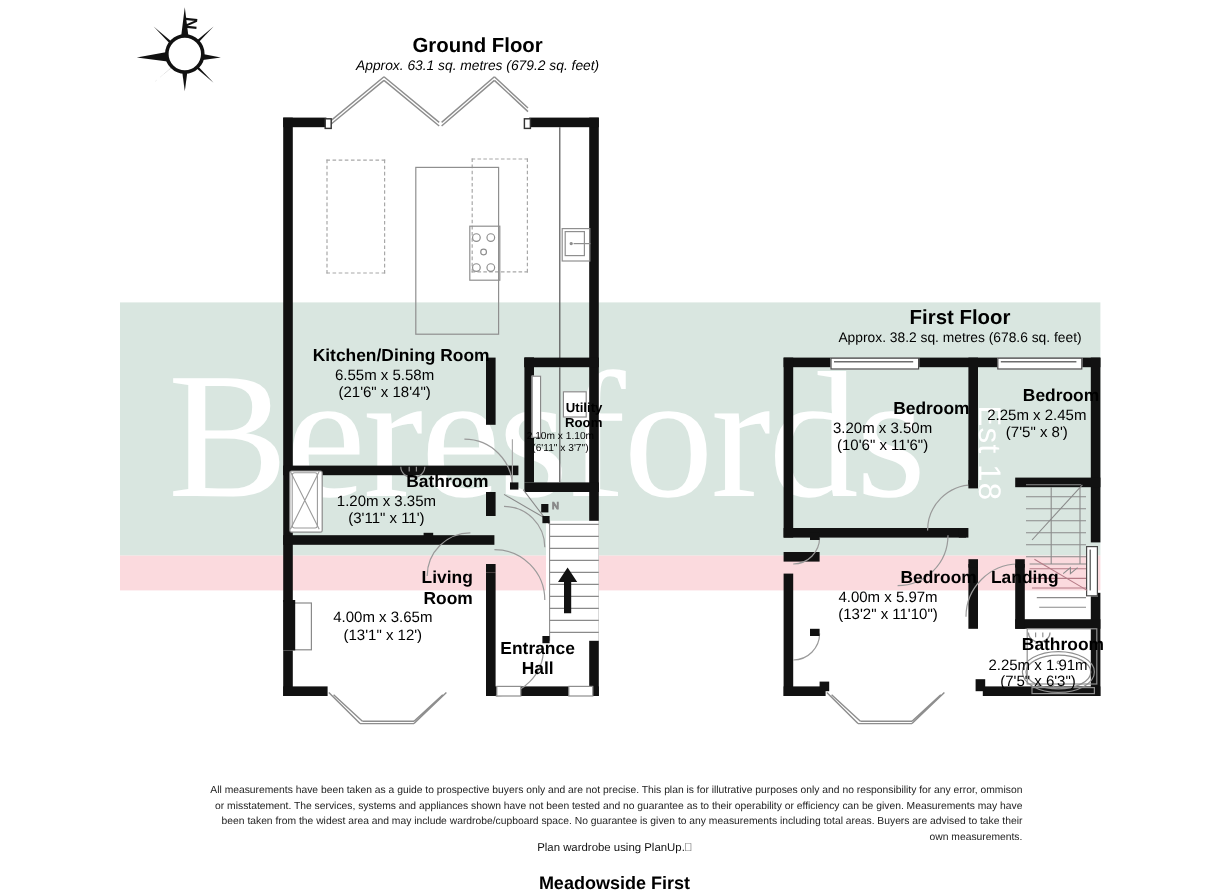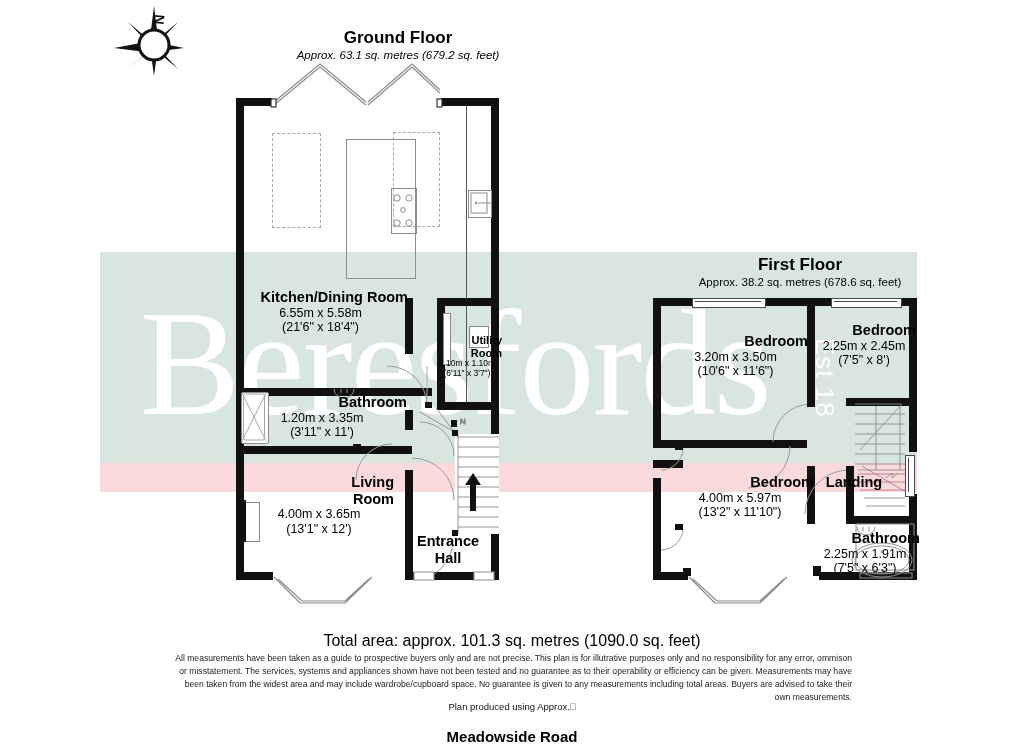--- a/index.html
+++ b/index.html
@@ -338,20 +338,19 @@
   </div>
   <div class="room plain" style="left:808px;top:442px;width:92px;margin-top:32px;">
     <span>Landing</span>
   </div>
   <div class="room" style="left:810px;top:530px;width:110px;">
     <span class="nm">Bathroom</span>
     <span class="dm">2.25m x 1.91m</span>
     <span class="dm">(7'5" x 6'3")</span>
   </div>
 
-  <div id="total">Total area: approx. 101.3 sq. metres (1090.0 sq. feet)</div>
   <div id="disc">All measurements have been taken as a guide to prospective buyers only and are not precise. This plan is for illutrative purposes only and no responsibility for any error, ommison or misstatement. The services, systems and appliances shown have not been tested and no guarantee as to their operability or efficiency can be given. Measurements may have been taken from the widest area and may include wardrobe/cupboard space. No guarantee is given to any measurements including total areas. Buyers are advised to take their own measurements.</div>
   <div id="credit">
-    <div>Plan produced using Approx.⎕</div>
-  </div>
-  <div id="addr">Meadowside Road</div>
+    <div>Plan wardrobe using PlanUp.⎕</div>
+  </div>
+  <div id="addr">Meadowside First</div>
 
 </div>
 
 </body></html>

